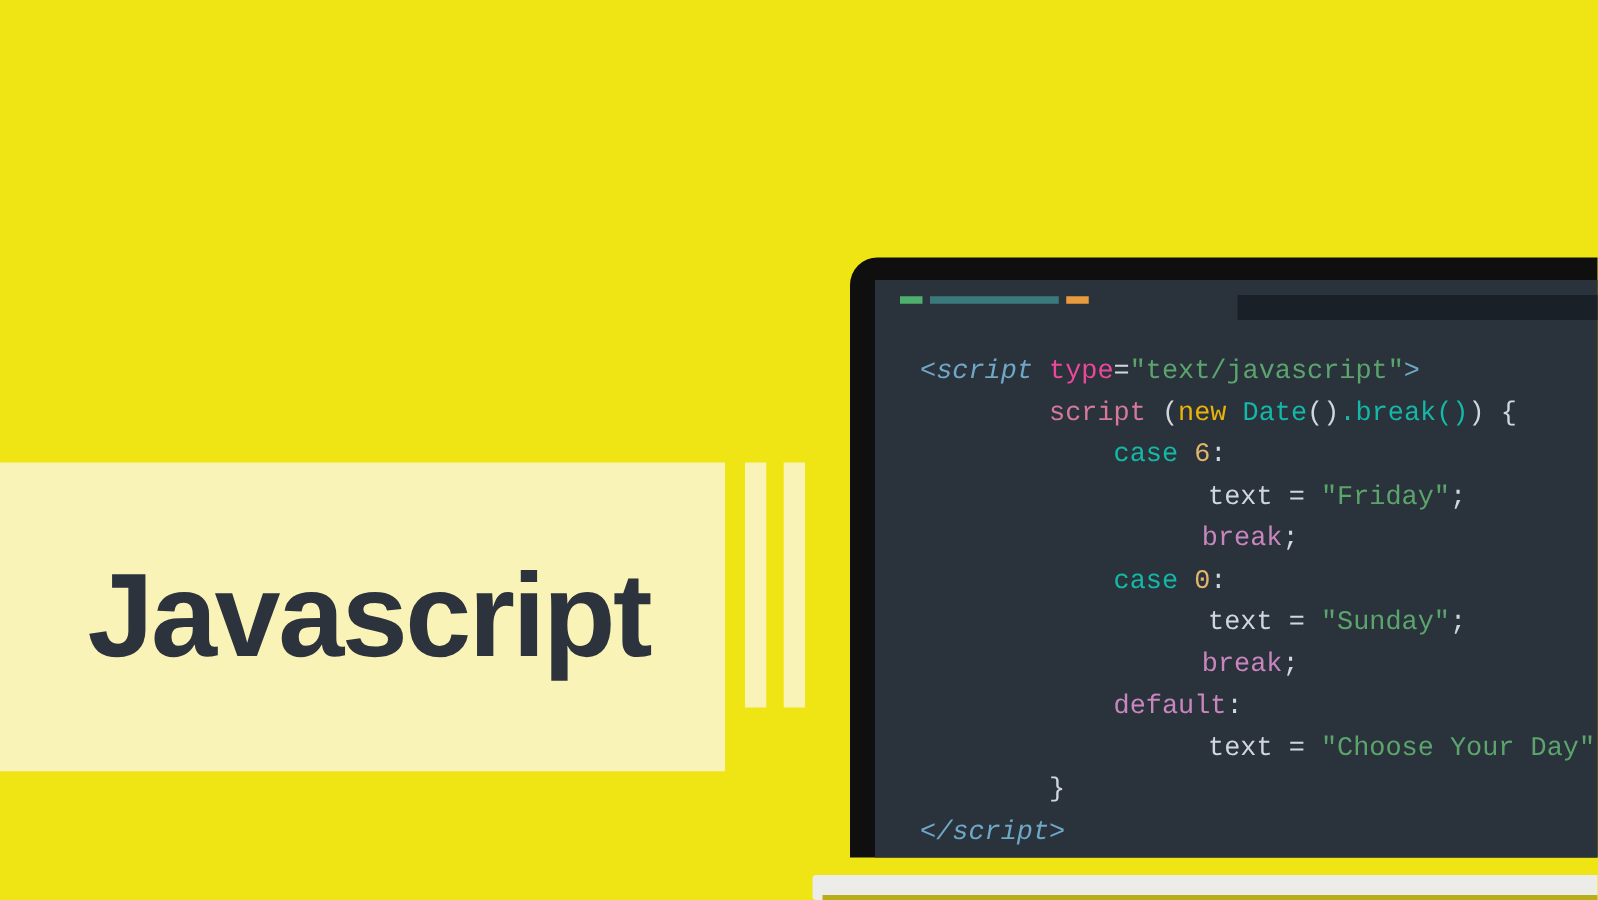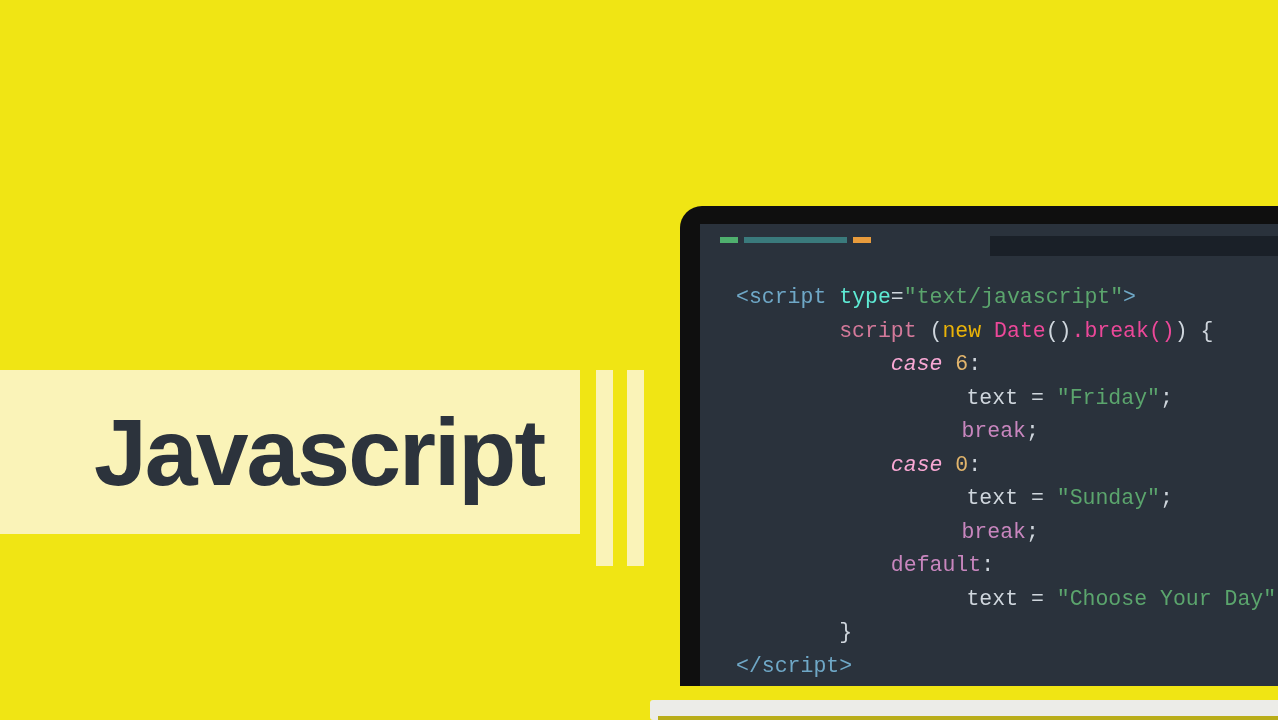--- a/index.html
+++ b/index.html
@@ -9,25 +9,25 @@
       background: #f0e514;
       overflow: hidden;
       font-family: -apple-system, Helvetica, Arial, sans-serif;
       position: relative;
     }
     .title-banner {
       position: absolute;
       left: 0;
       top: 370px;
       width: 580px;
-      height: 164px;
+      height: 247px;
       background: #faf3b8;
       display: flex;
       align-items: center;
-      padding-left: 94px;
+      padding-left: 70px;
     }
     .title-banner h1 {
       font-size: 95px;
       font-weight: 700;
       color: #2c333c;
       letter-spacing: -2px;
     }
     .stripe {
       position: absolute;
       top: 370px;
@@ -79,30 +79,30 @@
       width: 310px;
       background: #1a2028;
     }
     .code-area {
       padding: 25px 10px 10px 36px;
       font-family: Consolas, Monaco, "Courier New", monospace;
       font-size: 21.5px;
       line-height: 1.56;
       white-space: pre;
     }
-    .c-tag { color: #6fa8c7; }
-    .c-attr { color: #5eead4; }
+    .c-tag { color: #6fa8c7; font-style: italic; }
+    .c-attr { color: #ec4899; }
     .c-eq { color: #cfd6dd; }
     .c-str { color: #5ba56d; }
     .c-kw { color: #d4799a; }
     .c-paren { color: #cfd6dd; }
     .c-new { color: #eab308; }
-    .c-method { color: #ec4899; text-align: right; }
+    .c-method { color: #14b8a6; text-align: right; }
     .c-brace { color: #cfd6dd; }
-    .c-case { color: #f9a8d4; font-style: italic; }
+    .c-case { color: #14b8a6; }
     .c-num { color: #e2b56c; }
     .c-punct { color: #cfd6dd; }
     .c-var { color: #cfd6dd; margin-left: 24px; }
     .c-break { color: #c886be; margin-left: 19px; }
     .c-default { color: #c886be; margin-top: 11px; }
     .laptop-base {
       position: absolute;
       bottom: 0;
       left: -30px;
       right: 0;

